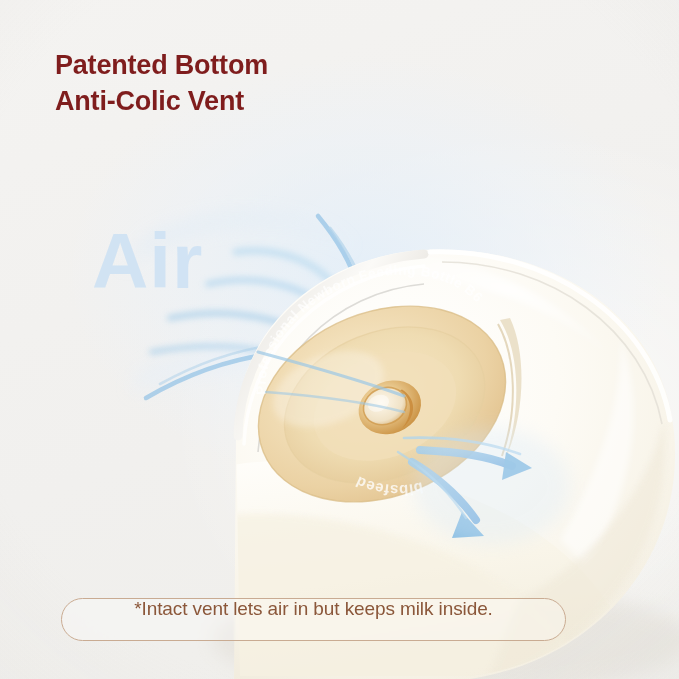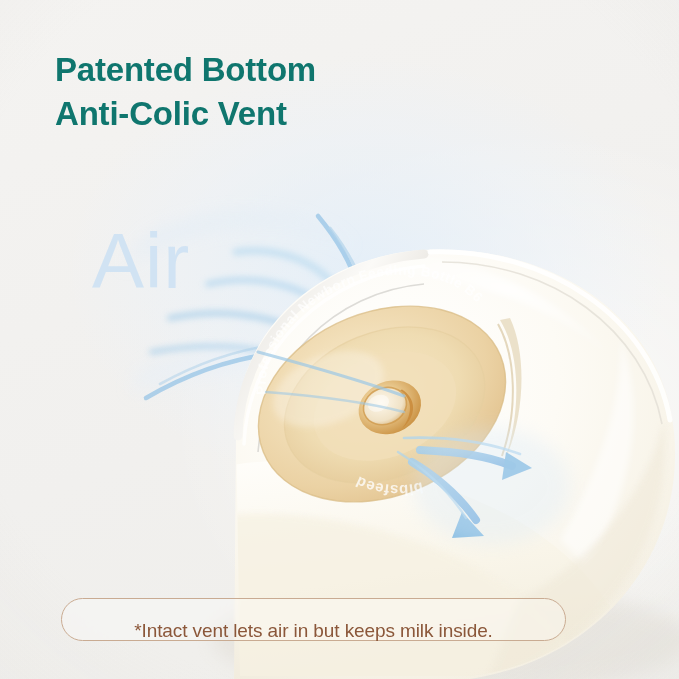--- a/index.html
+++ b/index.html
@@ -31,38 +31,38 @@
     inset: 0;
     background: radial-gradient(ellipse 700px 700px at 50% 45%, rgba(255,255,255,0) 55%, rgba(222,219,214,0.30) 100%);
   }
 
   
   .air-word {
     position: absolute;
     left: 92px;
     top: 222px;
     font-size: 78px;
-    font-weight: 400;
+    font-weight: 700;
     letter-spacing: 1px;
     color: #cfe2f3;
     opacity: 0.92;
     filter: blur(0.6px);
     user-select: none;
     line-height: 1;
   }
 
   
   .headline {
     position: absolute;
     left: 55px;
     top: 48px;
-    font-size: 33px;
+    font-size: 27px;
     font-weight: 700;
     line-height: 1.32;
-    color: #0f766e;
+    color: #7f1d1d;
     letter-spacing: -0.2px;
     white-space: pre-line;
   }
   .subline {
     position: absolute;
     left: 55px;
     top: 140px;
     font-size: 19px;
     font-weight: 400;
     line-height: 1.46;
@@ -84,21 +84,21 @@
   .caption-pill {
     position: absolute;
     left: 61px;
     top: 598px;
     width: 505px;
     height: 43px;
     border: 1.4px solid #c9ab92;
     border-radius: 22px;
     background: rgba(255,255,255,0.30);
     display: flex;
-    align-items: flex-end;
+    align-items: flex-start;
     justify-content: center;
     box-sizing: border-box;
     backdrop-filter: blur(1px);
   }
   .caption-text {
     font-size: 19px;
     color: #8b573a;
     letter-spacing: -0.1px;
     line-height: 1;
   }

